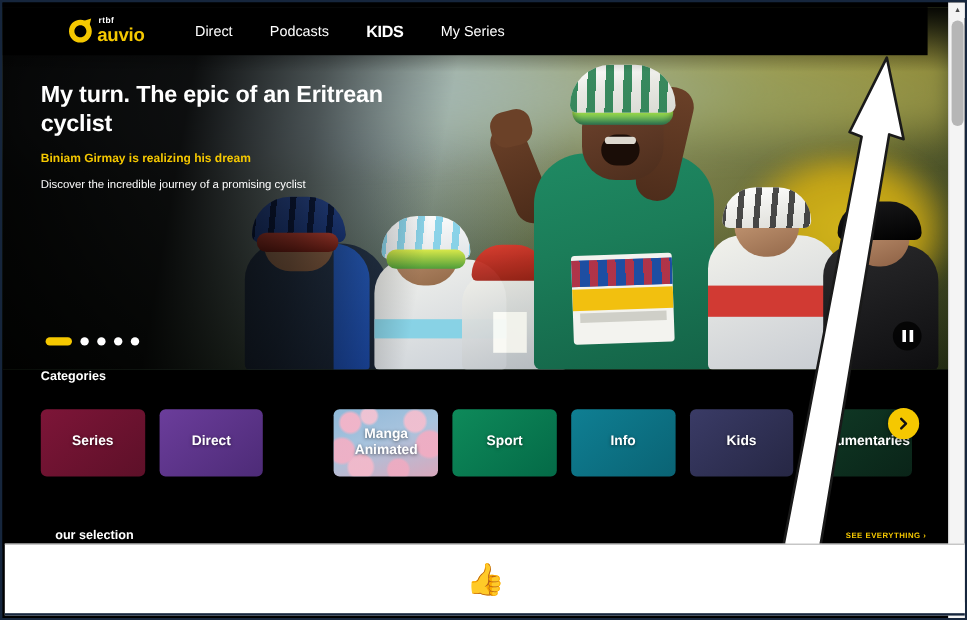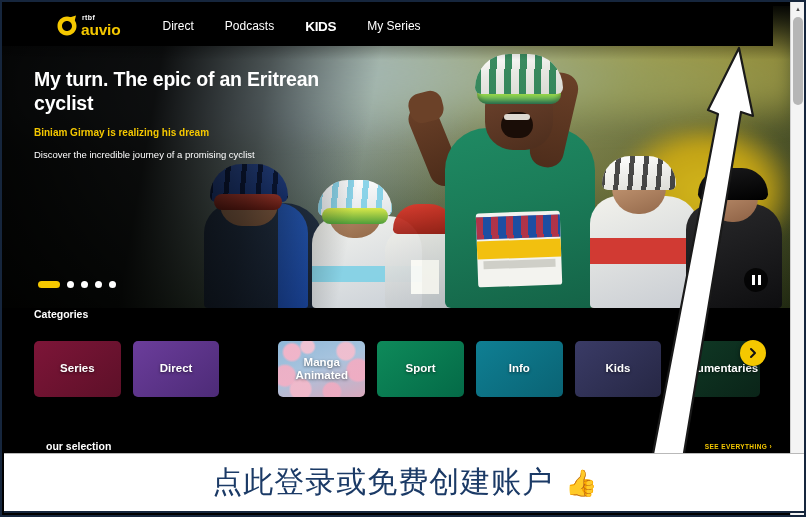--- a/index.html
+++ b/index.html
@@ -614,16 +614,15 @@
     <div class="sb-arrow bottom">▼</div>
   </div>
 
   <svg class="annot-arrow" viewBox="0 0 806 517">
     <g>
       <path d="M651 452 L716 112 L706 108 L737 46 L751 114 L739 110 L681 457 Z" fill="#ffffff" stroke="#1a1a1a" stroke-width="2.2" stroke-linejoin="round"></path>
     </g>
   </svg>
 
   <div class="caption-banner">
-    <span class="caption-text">点此登录或免费创建账户</span>
     <span class="caption-emoji">👍</span>
   </div>
 </div>
 
 </body></html>

